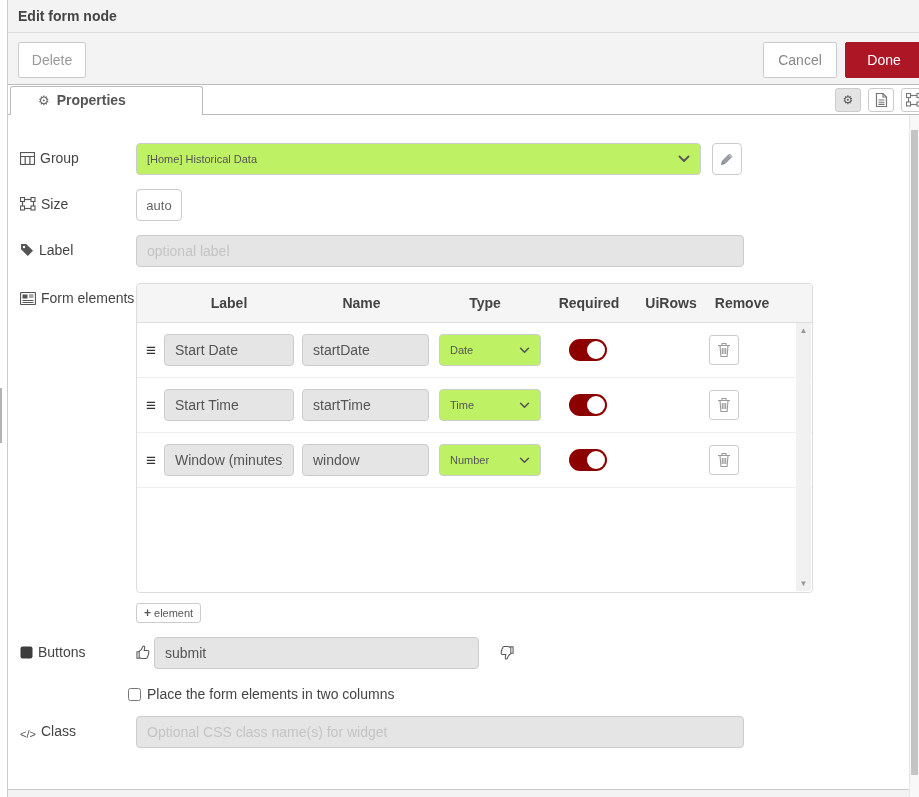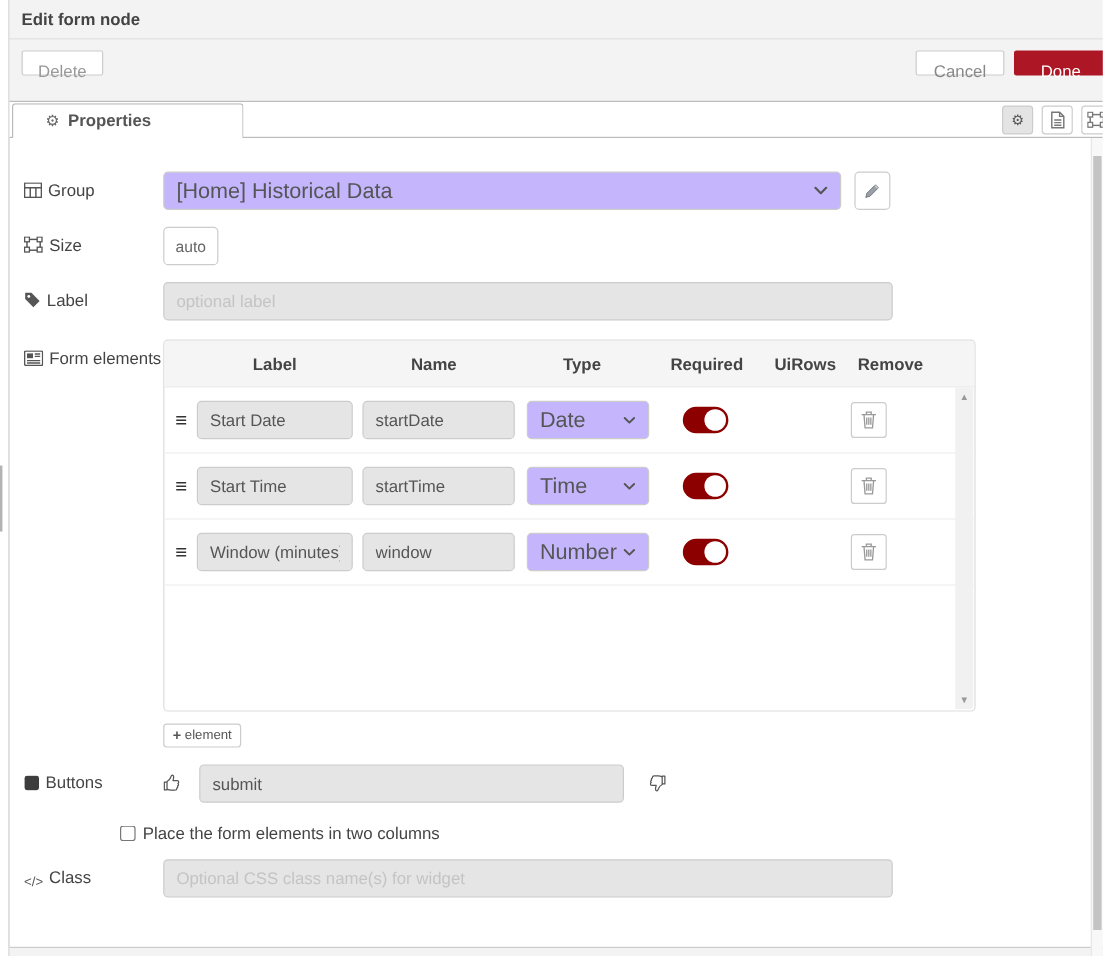--- a/index.html
+++ b/index.html
@@ -10,21 +10,21 @@
   }
   svg{display:block;}
   
   .tray-left-border{position:absolute;left:7px;top:0;bottom:0;width:1px;background:#ccc;}
   .tray-grip{position:absolute;left:0;top:388px;width:2px;height:55px;background:#b3b3b3;}
   .tray-header{position:absolute;left:8px;right:0;top:0;height:33px;background:#f3f3f3;
     border-bottom:1px solid #ddd;box-sizing:border-box;}
   .tray-title{font-size:14px;font-weight:bold;color:#444;padding:8px 0 0 10px;}
   .toolbar{position:absolute;left:8px;right:0;top:33px;height:52px;background:#f3f3f3;
     border-bottom:1px solid #bbb;box-sizing:border-box;}
-  .btn{box-sizing:border-box;height:21px;border:1px solid #ccc;border-radius:2px;background:#fff;
+  .btn{box-sizing:border-box;height:36px;border:1px solid #ccc;border-radius:2px;background:#fff;
     font-family:"Liberation Sans",sans-serif;font-size:14px;color:#888;text-align:center;line-height:31px;cursor:pointer;}
   .btn-delete{position:absolute;left:10px;top:9px;width:68px;color:#999;}
   .btn-cancel{position:absolute;right:82px;top:9px;width:74px;}
   .btn-done{position:absolute;right:-4px;top:9px;width:78px;background:#ad1625;border-color:#ad1625;color:#fff;}
   
   .tabbar{position:absolute;left:8px;right:0;top:85px;height:29px;background:#fff;border-bottom:1px solid #bbb;}
   .tab{position:absolute;left:2px;top:1px;height:29px;width:193px;box-sizing:border-box;background:#fff;
     border:1px solid #bbb;border-bottom:0;border-radius:3px 3px 0 0;z-index:2;
     font-size:14px;font-weight:bold;color:#555;line-height:27px;padding-left:27px;}
   .tab .gear-glyph{color:#666;font-weight:normal;margin-right:7px;font-size:13px;}
@@ -33,22 +33,22 @@
     display:flex;align-items:center;justify-content:center;color:#777;font-size:12px;cursor:pointer;}
   .tool-btn.active{background:#e4e4e4;color:#555;}
   
   .content{position:absolute;left:8px;right:10px;top:114px;bottom:0;padding:29px 0 0 12px;box-sizing:border-box;}
   .form-row{display:flex;align-items:flex-start;}
   .row-label{width:116px;flex:0 0 116px;font-size:14px;color:#444;padding-top:7px;line-height:17px;}
   .row-label .li{display:inline-block;vertical-align:-2px;margin-right:5px;}
   input[type=text]{box-sizing:border-box;height:32px;border:1px solid #ccc;border-radius:4px;
     font-family:"Liberation Sans",sans-serif;font-size:14px;color:#555;padding:0 10px;background:#e5e5e5;}
   input[type=text]::placeholder{color:#c4c4c4;opacity:1;}
-  .sel{box-sizing:border-box;height:32px;border:1px solid #ccc;border-radius:4px;background:#c4b5fd;
-    display:flex;align-items:center;padding:0 10px;font-size:18px;color:#555;cursor:pointer;}
+  .sel{box-sizing:border-box;height:32px;border:1px solid #ccc;border-radius:4px;background:#bef264;
+    display:flex;align-items:center;padding:0 10px;font-size:11px;color:#555;cursor:pointer;}
   .sel .sel-text{flex:1;}
   
   .group-select{width:565px;}
   .edit-group-btn{margin-left:11px;width:30px;height:32px;box-sizing:border-box;border:1px solid #ccc;
     border-radius:4px;background:#fff;display:flex;align-items:center;justify-content:center;cursor:pointer;}
   .size-btn{width:46px;height:32px;box-sizing:border-box;border:1px solid #ccc;border-radius:4px;background:#fff;
     font-size:13px;color:#666;cursor:pointer;font-family:Liberation Sans, sans-serif;}
   .label-input{width:608px;}
   
   .el-table{position:relative;width:677px;height:310px;box-sizing:border-box;border:1px solid #ddd;border-radius:4px;background:#fff;}
@@ -74,23 +74,23 @@
     margin-left:102px;display:flex;align-items:center;justify-content:center;cursor:pointer;}
   .tbl-scroll{position:absolute;top:39px;right:1px;bottom:1px;width:15px;background:#f1f1f1;border-radius:0 0 3px 0;
     display:flex;flex-direction:column;justify-content:space-between;align-items:center;}
   .tbl-scroll .arr{font-size:8px;color:#999;padding:3px 0;cursor:pointer;}
   .add-el-btn{margin:10px 0 0 116px;display:inline-flex;align-items:center;gap:3px;height:20px;padding:0 7px;
     border:1px solid #ccc;border-radius:3px;background:#fff;font-size:11px;color:#555;cursor:pointer;
     font-family:"Liberation Sans",sans-serif;}
   .add-el-btn .plus{font-weight:bold;font-size:12px;}
   
   .mini-icon{width:18px;flex:0 0 18px;padding-top:8px;}
-  .submit-input{width:354px;margin-left:12px;}
+  .submit-input{width:325px;margin-left:0px;}
   .cancel-input{width:302px;}
-  .chk-row{margin-left:80px;display:flex;align-items:center;gap:6px;font-size:14px;color:#444;}
+  .chk-row{margin-left:108px;display:flex;align-items:center;gap:6px;font-size:14px;color:#444;}
   .chk-row input{width:13px;height:13px;margin:0;}
   .typed-input{width:618px;height:32px;box-sizing:border-box;border:1px solid #ccc;border-radius:4px;background:#fff;
     display:flex;align-items:stretch;overflow:hidden;}
   .ti-prefix{background:#f0f0f0;border-right:1px solid #ccc;display:flex;align-items:center;gap:5px;
     padding:0 9px 0 8px;font-size:14px;color:#555;cursor:pointer;}
   .ti-caret{font-size:10px;color:#555;}
   .ti-value{flex:1;display:flex;align-items:center;padding-left:8px;font-size:14px;color:#555;}
   .class-input{width:608px;height:34px;}
   
   .footer{position:absolute;left:8px;right:0;bottom:0;height:7px;background:#f3f3f3;border-top:1px solid #ccc;z-index:5;}

